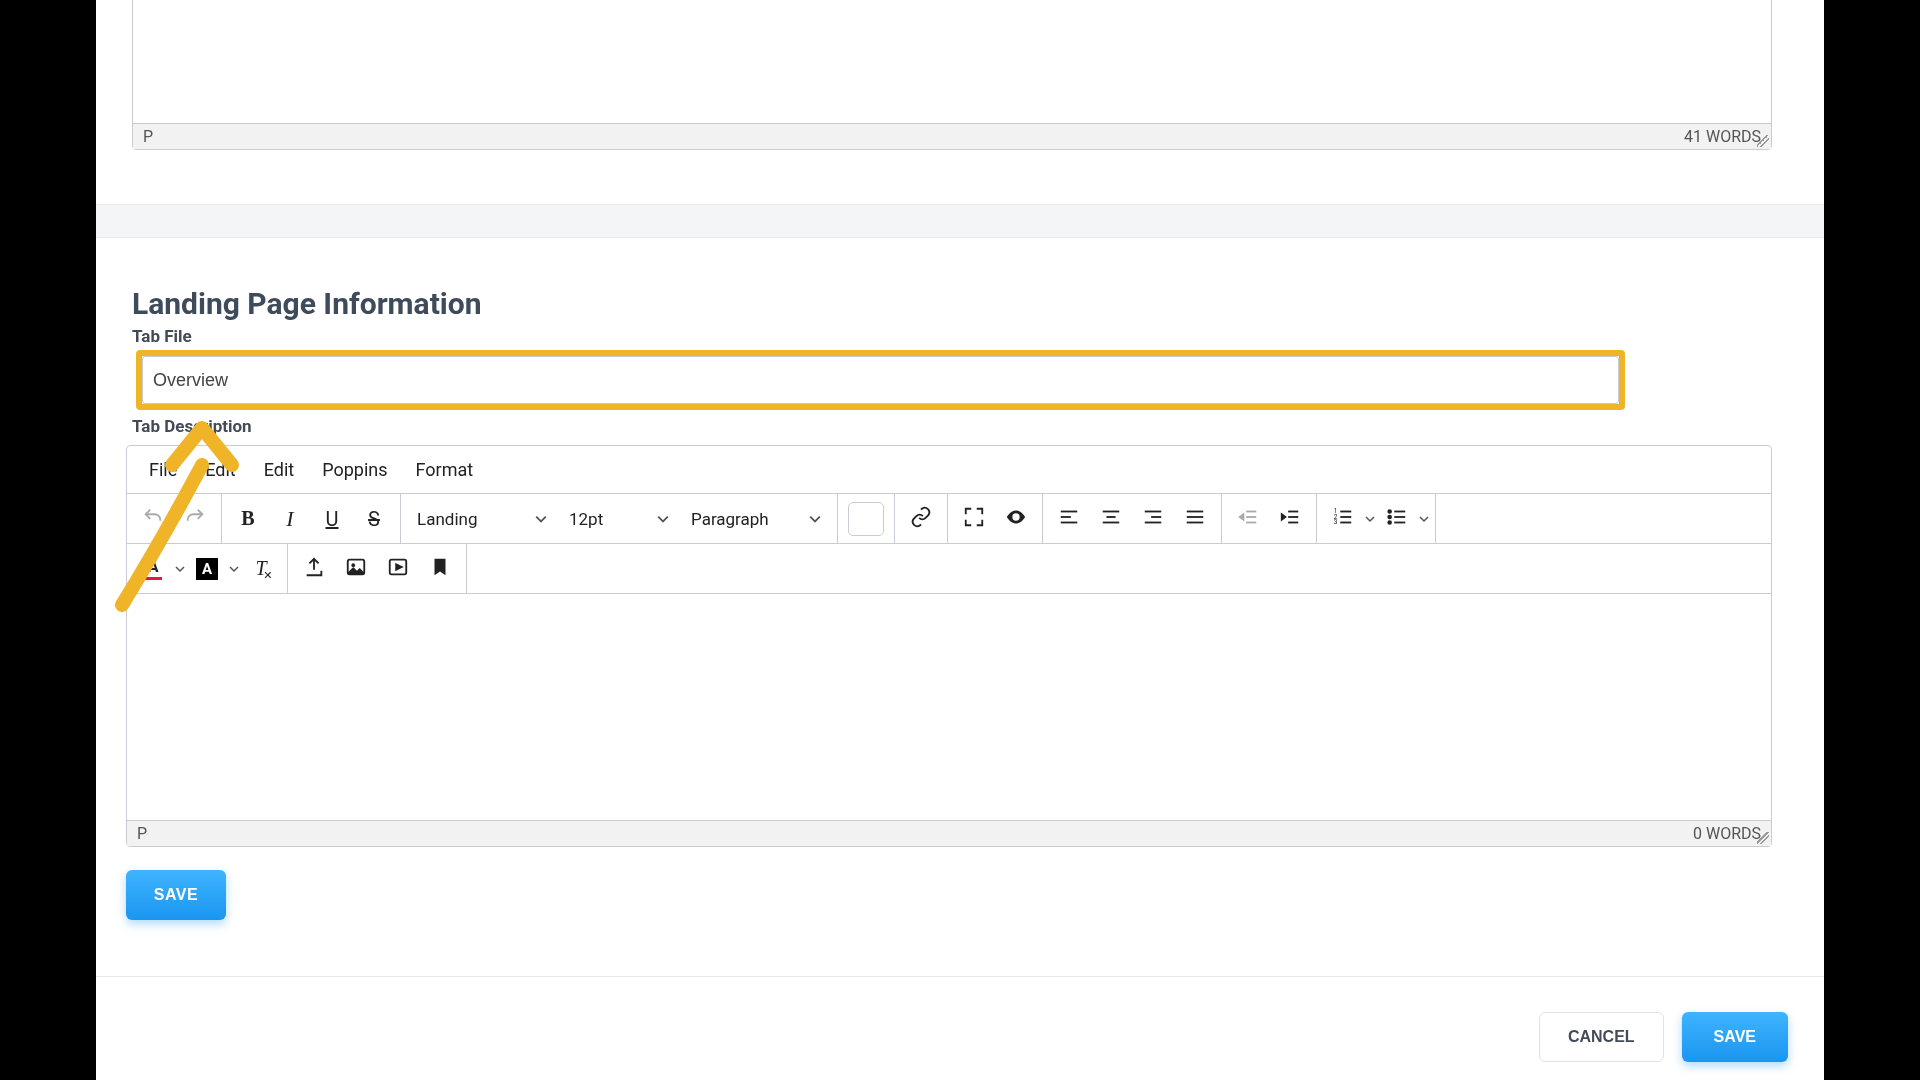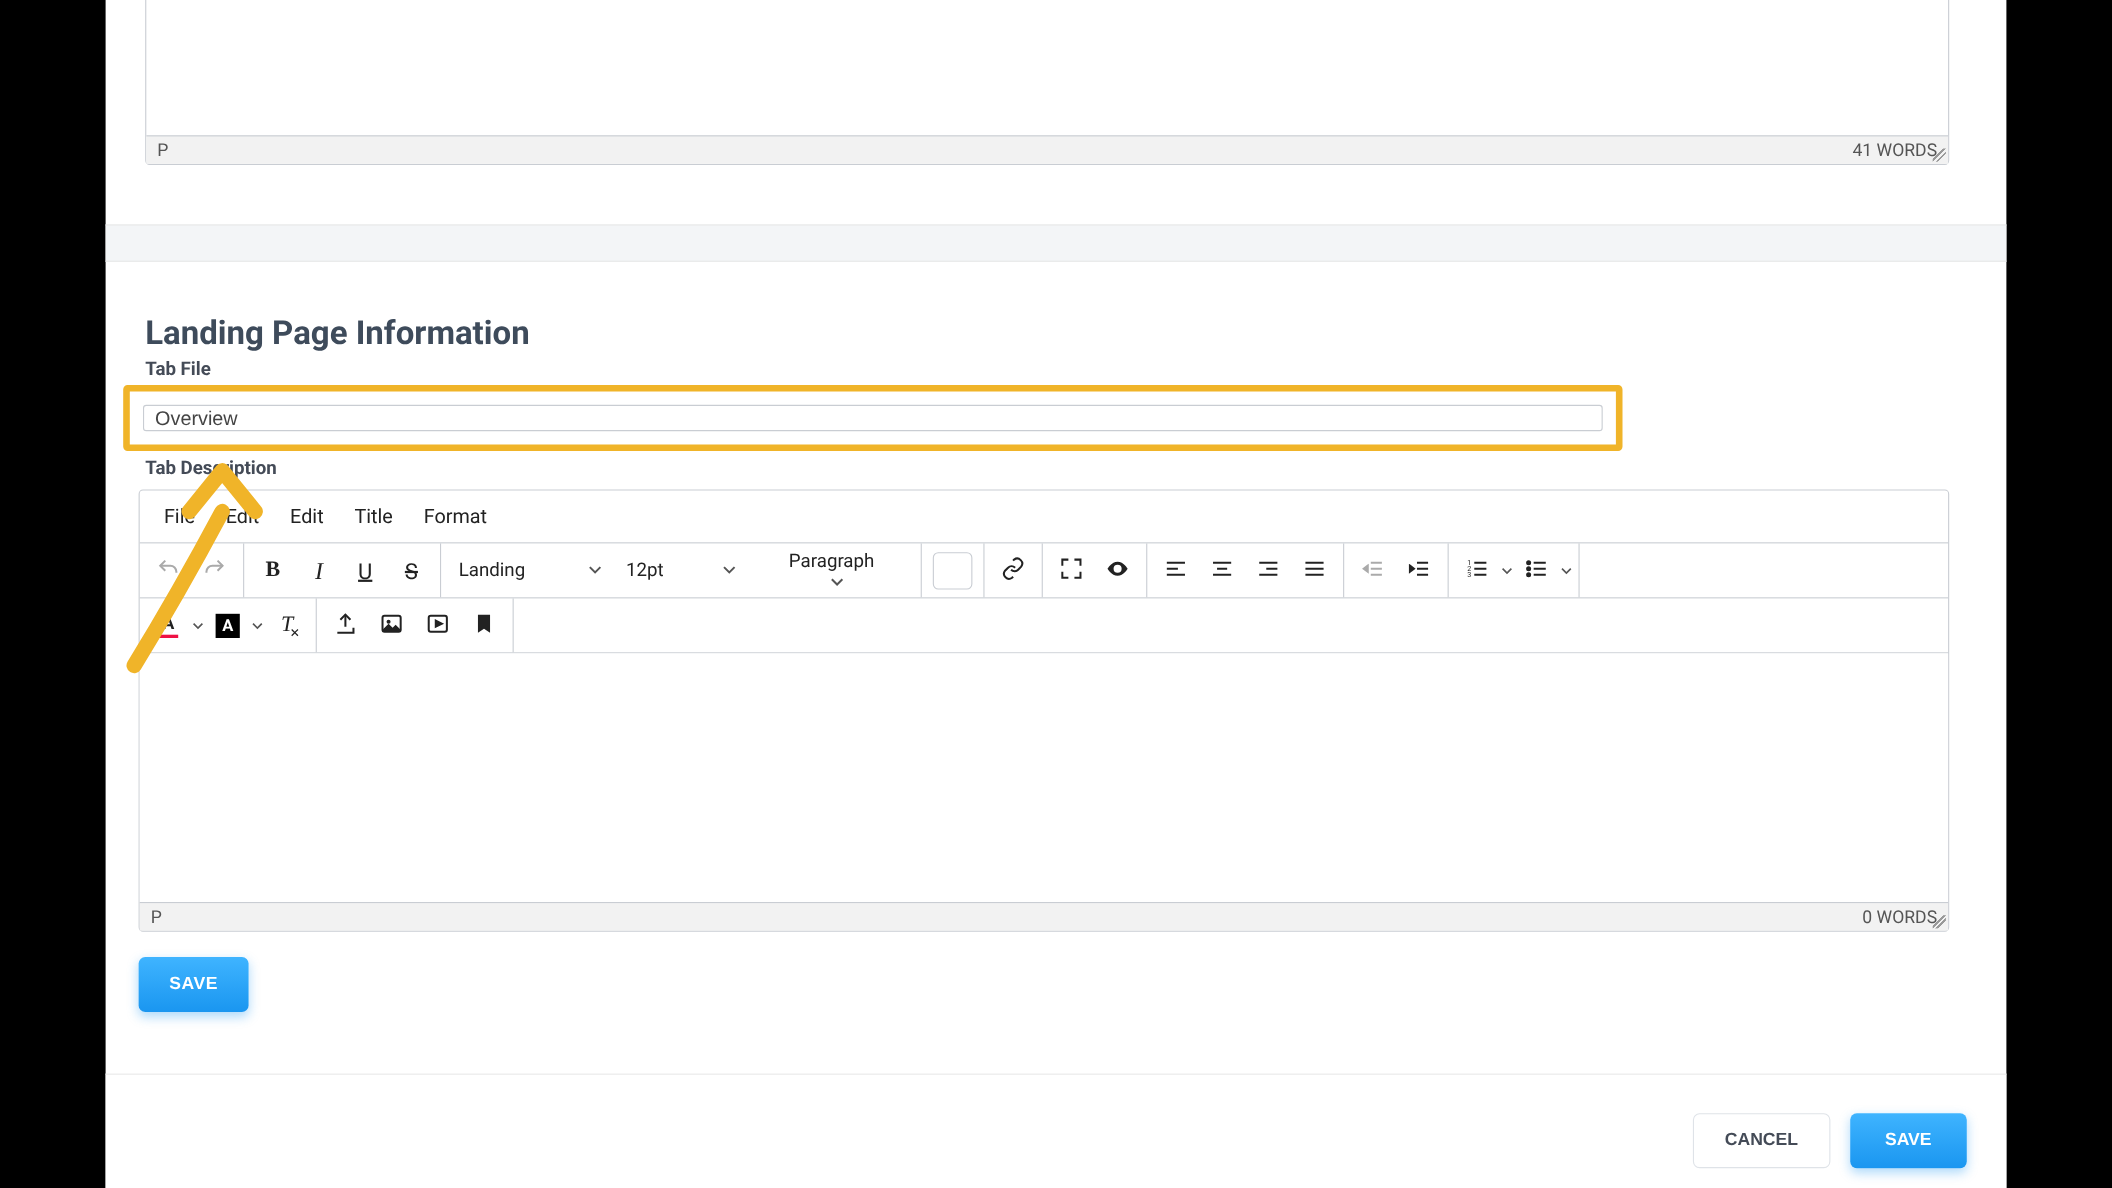--- a/index.html
+++ b/index.html
@@ -57,25 +57,25 @@
   position:absolute;
   left:36px; top:286px;
   font-size:30px; font-weight:700; color:#3e4b5b;
 }
 .field-label {
   position:absolute; left:36px;
   font-size:17px; font-weight:700; color:#444b57;
 }
 .label-tabtitle { top:326px; }
 .tabtitle-wrap {
-  position:absolute; left:16px; top:350px;
-  width:1363px; height:60px;
+  position:absolute; left:40px; top:350px;
+  width:1489px; height:60px;
   border:6px solid #f0b429;
   border-radius:4px;
-  padding:12px;
+  padding:0;
   background:#fff;
 }
 .tabtitle-input {
   width:100%; height:100%;
   border:1px solid #c9cdd3; border-radius:3px;
   font-size:18px; color:#444;
   padding:0 10px;
   outline:none;
 }
 .label-tabdesc { top:416px; }
@@ -136,21 +136,21 @@
 .tbtn.under { text-decoration:underline; font-size:20px; }
 .tbtn.strike { text-decoration:line-through; font-size:20px; }
 .dropdown {
   display:flex; align-items:center; justify-content:space-between;
   min-width:150px; height:38px;
   padding:0 10px;
   font-size:17px; color:#222;
   cursor:pointer;
 }
 .dropdown.narrow { min-width:120px; }
-.dropdown.para { min-width:150px;flex-direction:column; }
+.dropdown.para { min-width:150px; }
 .chev { margin-left:10px; }
 .chev svg { width:12px; height:12px; }
 .boxbtn {
   width:36px; height:34px;
   border:1px solid #c9cdd3; border-radius:5px;
   display:flex; align-items:center; justify-content:center;
   margin:0 4px;
 }
 .content {
   position:absolute; top:148px; left:0; right:0; bottom:26px;
@@ -233,21 +233,21 @@
     <path d="M20 195 Q 60 130 100 55" stroke="#f0b429" stroke-width="14" fill="none" stroke-linecap="round"></path>
     <path d="M70 55 L100 18 L130 55" stroke="#f0b429" stroke-width="14" fill="none" stroke-linecap="round" stroke-linejoin="round"></path>
   </svg>
 
   <div class="editor">
 
     <div class="menubar">
       <div class="menu">File</div>
       <div class="menu">Edit</div>
       <div class="menu">Edit</div>
-      <div class="menu">Title</div>
+      <div class="menu">Poppins</div>
       <div class="menu">Format</div>
     </div>
 
     <div class="toolbar">
       <div class="tgroup">
         <div class="tbtn disabled">
             <span><svg viewBox="0 0 24 24" fill="none" stroke="currentColor" stroke-width="2">
                 <path d="M9 14L4 9l5-5"></path>
                 <path d="M4 9h10a6 6 0 016 6v1"></path>
               </svg></span>

